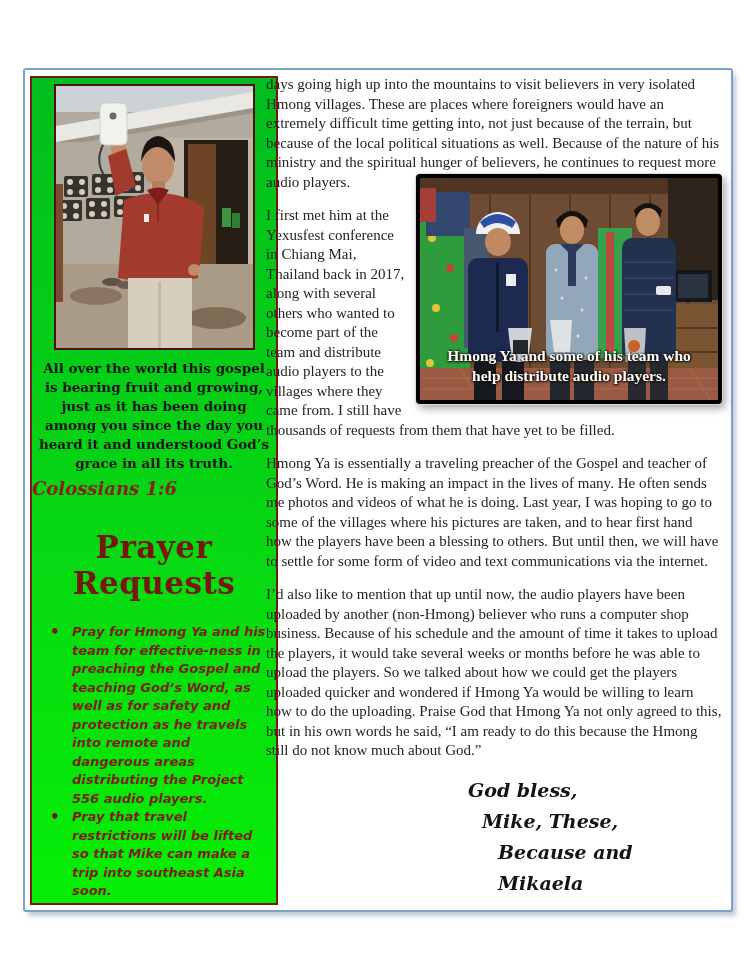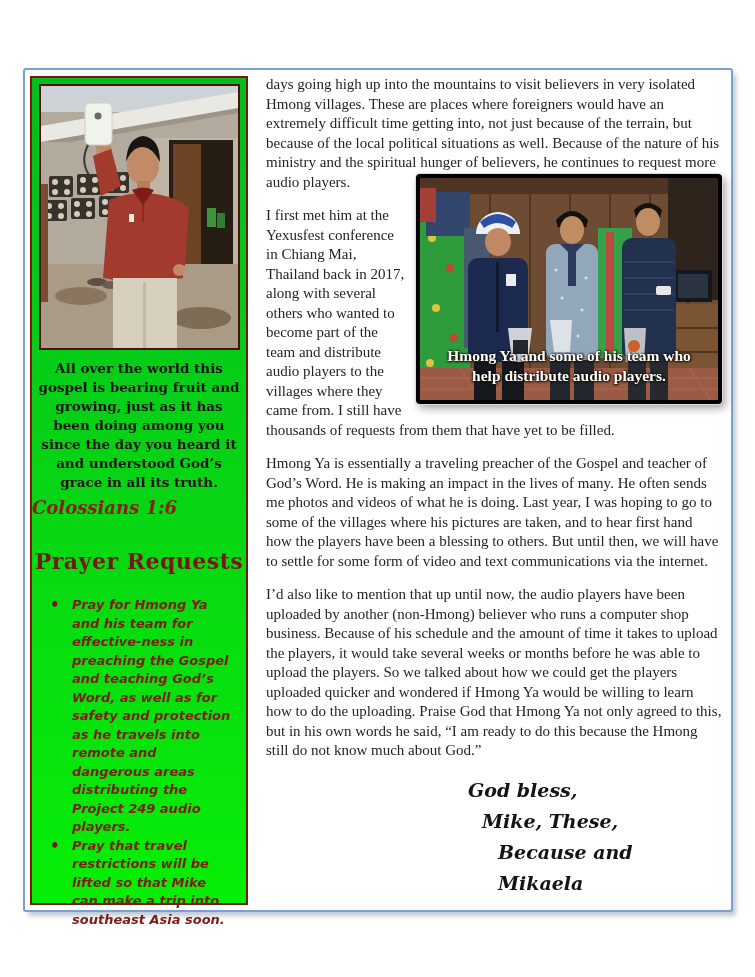--- a/index.html
+++ b/index.html
@@ -2,32 +2,32 @@
 <html><head>
 <meta charset="utf-8">
 <style>
   html,body{margin:0;padding:0;background:#ffffff;}
   .page{position:relative;width:755px;height:977px;background:#ffffff;overflow:hidden;
         font-family:"Liberation Serif",serif;}
   .frame{position:absolute;left:23px;top:68px;width:706px;height:840px;
          border:2px solid #7aa0cd;border-radius:3px;background:#ffffff;
          box-shadow:4px 5px 5px -1px rgba(138,155,178,0.55);}
   
-  .sidebar{position:absolute;left:5px;top:6px;width:218px;height:829px;box-sizing:border-box;
+  .sidebar{position:absolute;left:5px;top:6px;width:248px;height:829px;box-sizing:border-box;
            border:2px solid #7a1611;
            background:linear-gradient(180deg,#02bd1e 0%,#07d713 55%,#06ee06 100%);}
   .sidebar-photo{display:block;width:201px;height:266px;box-sizing:border-box;
                  margin:6px auto 0 auto;border:2px solid #4d100b;background:#b2aa9c;}
   .sidebar-photo svg{display:block;width:197px;height:262px;}
   .verse{margin:9px 6px 0 6px;text-align:center;color:#1e1310;
          font-family:"DejaVu Serif",serif;font-weight:bold;font-size:13.5px;line-height:19px;}
   .verse-ref{margin:5px 0 0 0;color:#8a1d14;
              font-family:"DejaVu Serif",serif;font-weight:bold;font-style:italic;font-size:18px;}
   .prayer-heading{margin:30px 0 0 0;text-align:center;color:#771810;
-                  font-family:"DejaVu Serif",serif;font-weight:bold;font-size:22px;letter-spacing:0.5px;}
+                  font-family:"DejaVu Serif",serif;font-weight:bold;font-size:31px;letter-spacing:0.5px;}
   .prayer-list{margin:22px 10px 0 0;padding:0 0 0 38px;list-style:none;}
   .prayer-list li{position:relative;padding-left:2px;color:#7c1c14;
                   font-family:"DejaVu Sans",sans-serif;font-style:italic;font-weight:600;
                   font-size:13px;line-height:18.5px;}
   .prayer-list li::before{content:"\2022";position:absolute;left:-20px;top:0;color:#6f150e;
                   font-size:15px;}
   
   .main{position:absolute;left:233px;top:5px;width:464px;color:#262423;
         font-size:15px;line-height:19.5px;}
   .main p{margin:0 0 14px 8px;}
@@ -130,21 +130,21 @@
           <rect x="72" y="192" width="64" height="70" fill="#d6cfbd"></rect>
           <rect x="102" y="196" width="3" height="66" fill="#c2b9a3"></rect>
         </svg>
       </span>
 
       <p class="verse">All over the world this gospel is bearing fruit and growing, just as it has been doing among you since the day you heard it and understood God’s grace in all its truth.</p>
       <p class="verse-ref">Colossians 1:6</p>
       <p class="prayer-heading">Prayer Requests</p>
 
       <ul class="prayer-list">
-        <li>Pray for Hmong Ya and his team for effective-ness in preaching the Gospel and teaching God’s Word, as well as for safety and protection as he travels into remote and dangerous areas distributing the Project 249 audio players.</li>
+        <li>Pray for Hmong Ya and his team for effective-ness in preaching the Gospel and teaching God’s Word, as well as for safety and protection as he travels into remote and dangerous areas distributing the Project 556 audio players.</li>
         <li>Pray that travel restrictions will be lifted so that Mike can make a trip into southeast Asia soon.</li>
 
       </ul>
     </div>
 
     <div class="main">
 
       <p>
         <span>days going high up into the mountains to visit believers in very isolated Hmong villages. These are places where foreigners would have an extremely difficult time getting into, not just because of the terrain, but because of the local political situations as well. Because of the nature of his ministry and the spiritual hunger of believers, he continues to request</span>
         <span class="team-photo">

